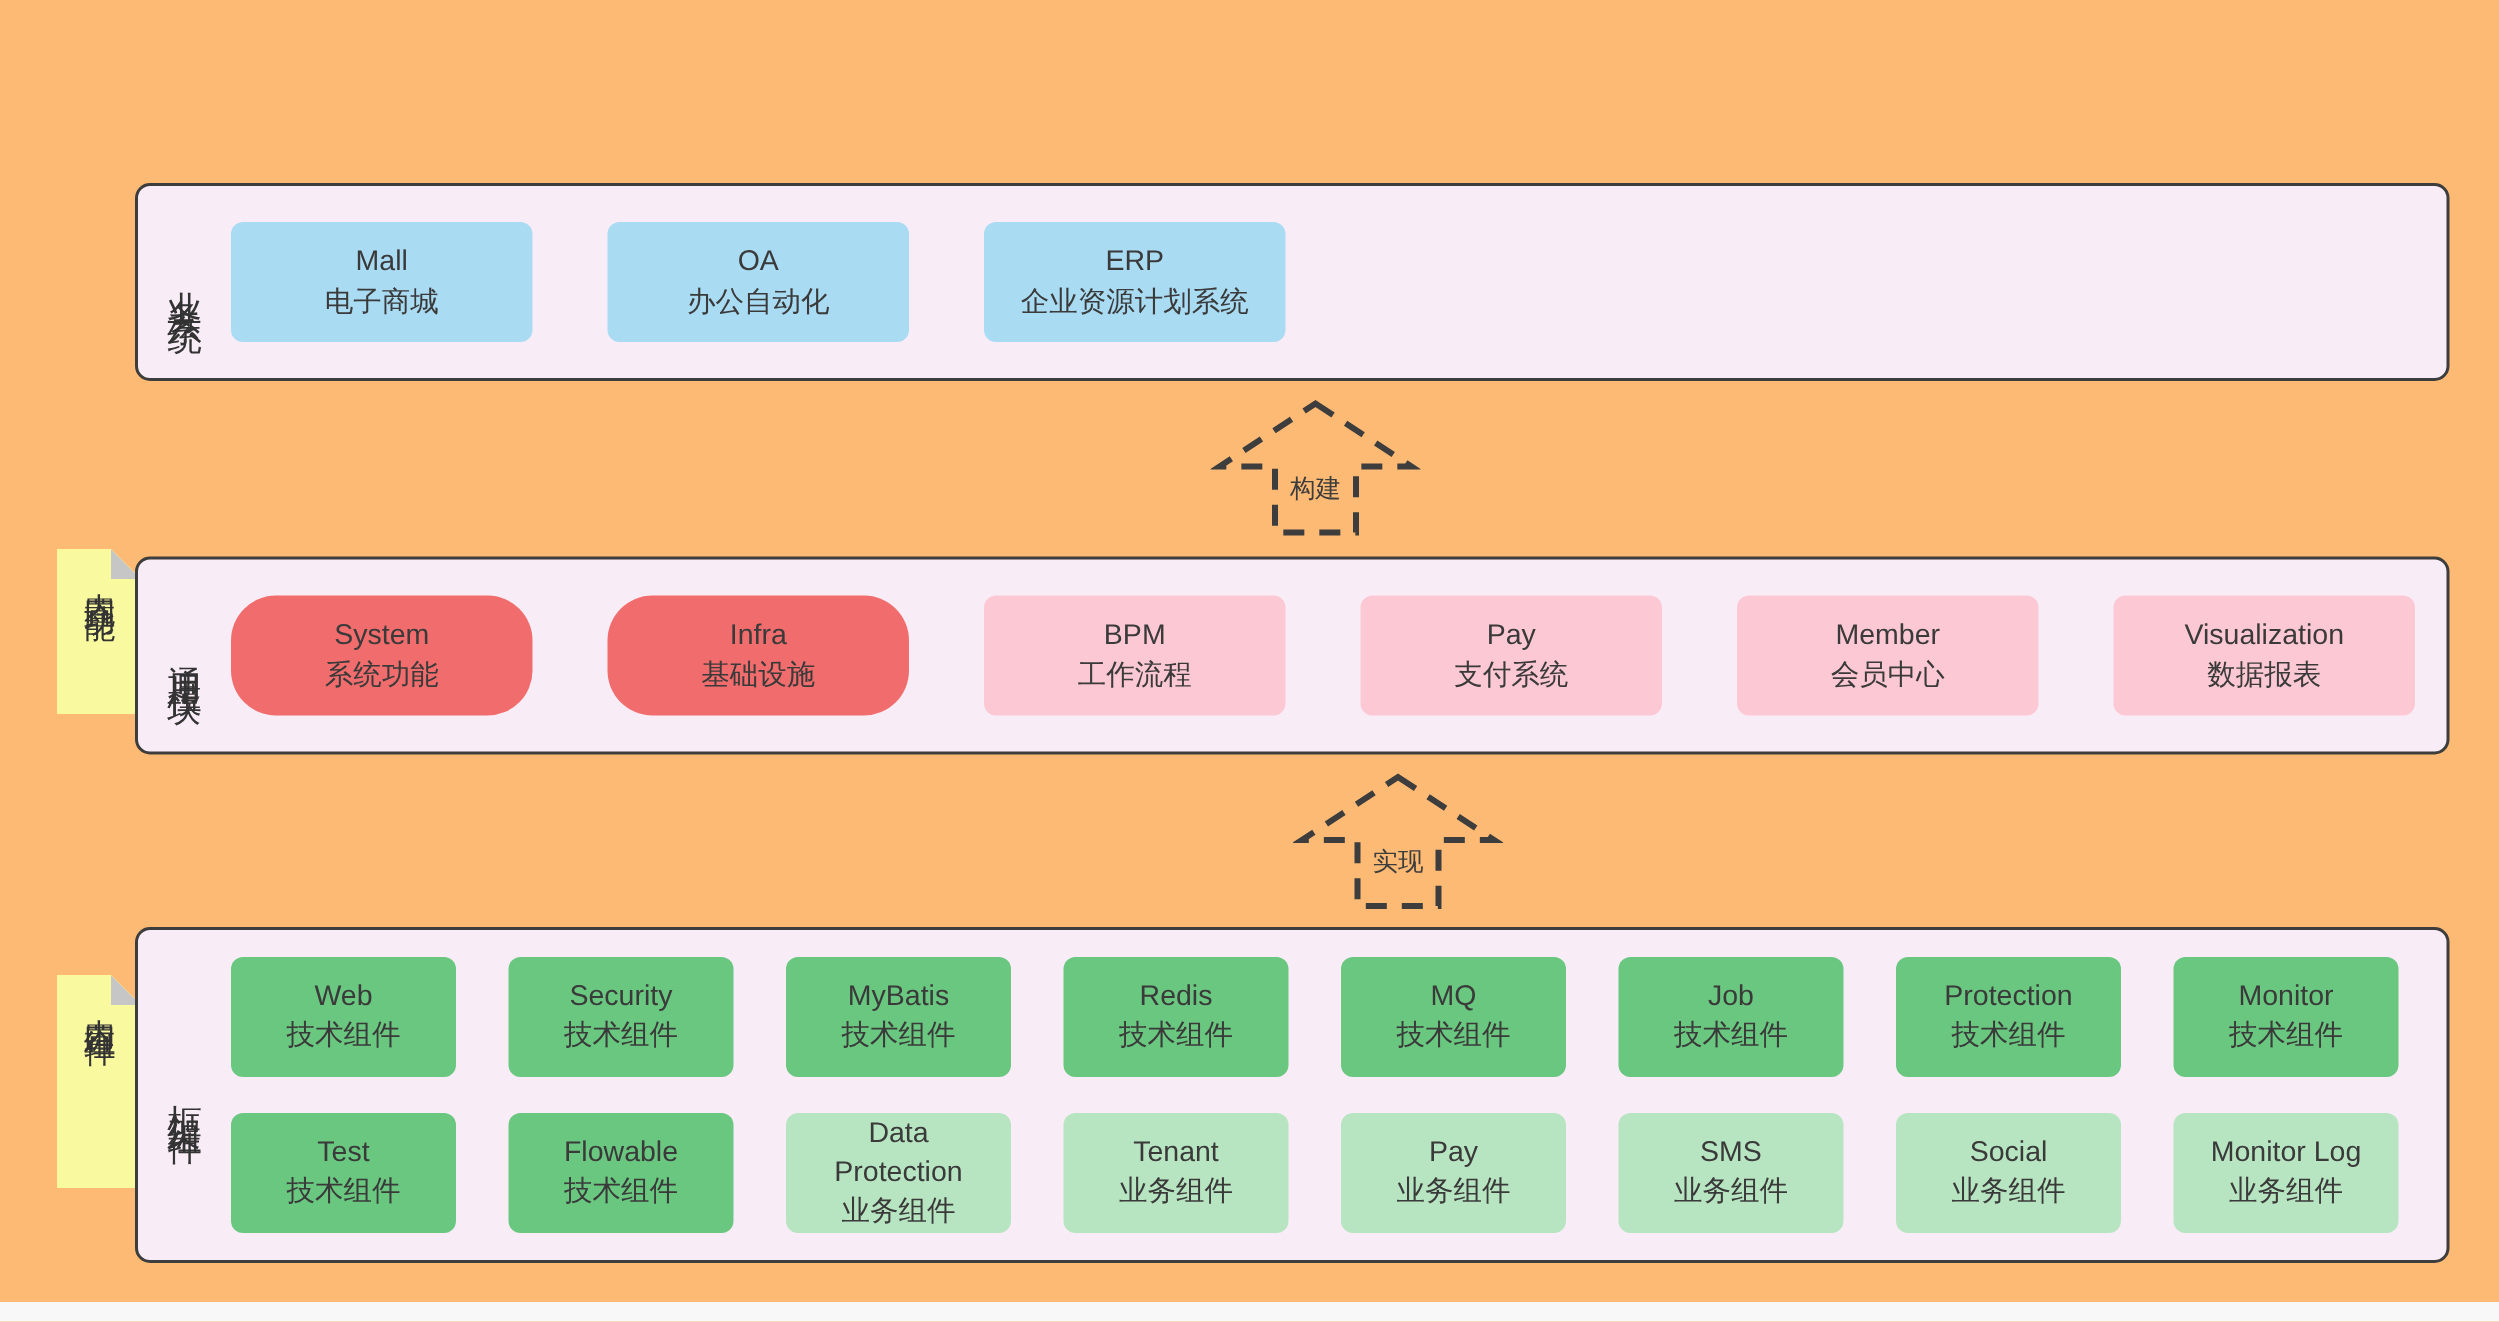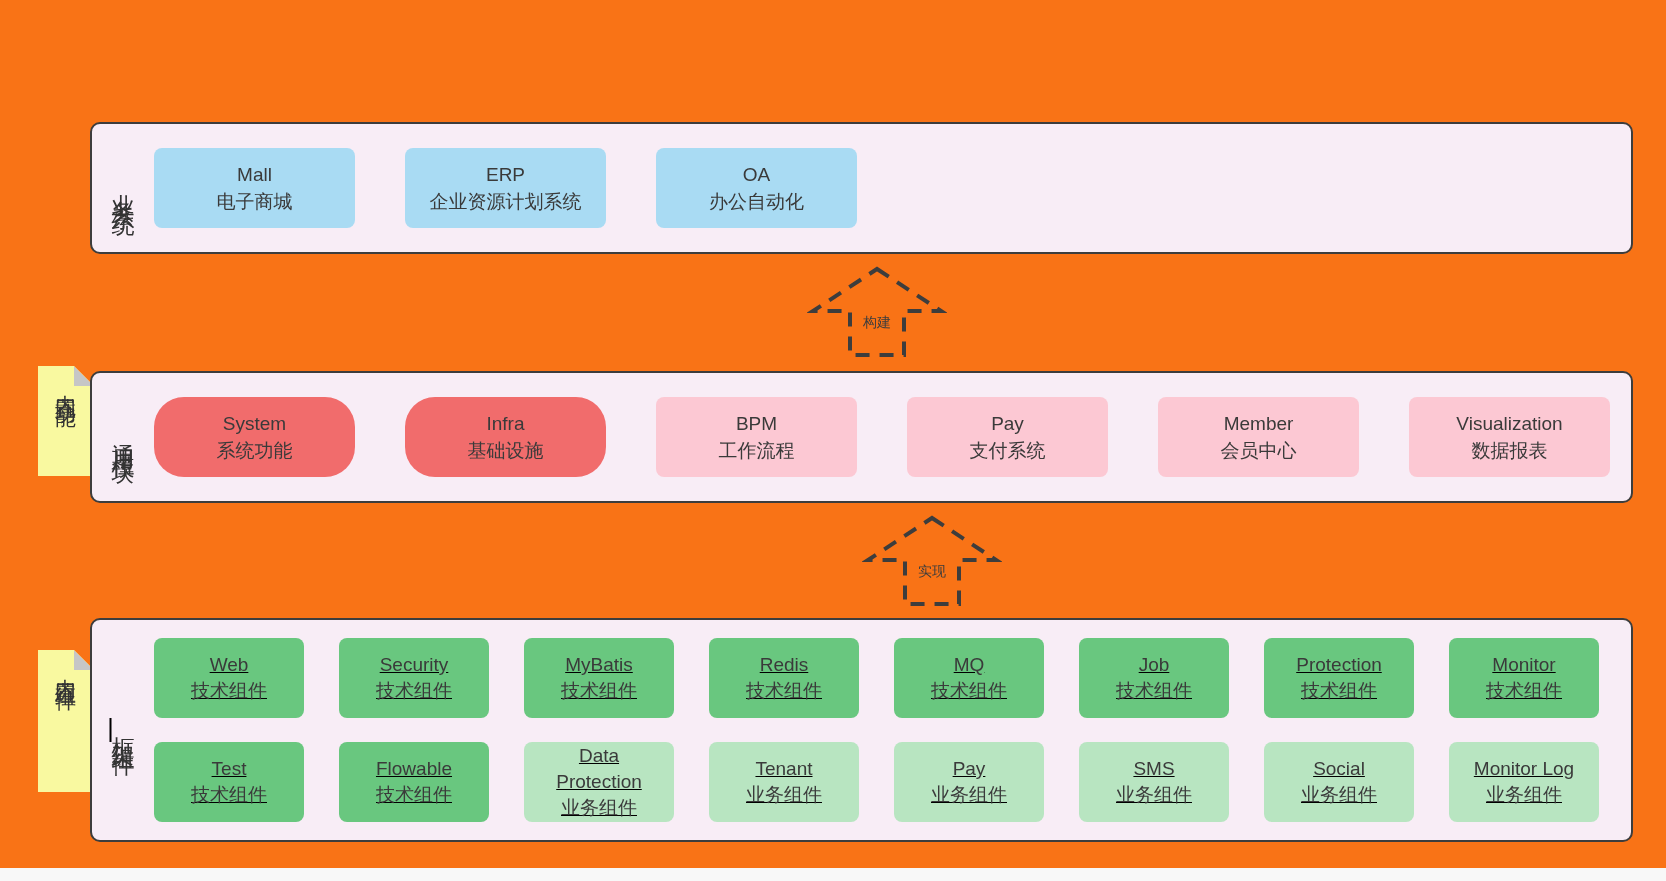--- a/index.html
+++ b/index.html
@@ -1,27 +1,27 @@
 <!DOCTYPE html>
 <html><head>
 <meta charset="utf-8">
 <style>
   html,body{margin:0;padding:0;}
   body{font-family:"Liberation Sans","DejaVu Sans",sans-serif;background:#f8f8f8;}
-  .canvas{position:relative;width:1666px;height:868px;background:#f97316;overflow:hidden;}
+  .canvas{position:relative;width:1666px;height:868px;background:#fdba74;overflow:hidden;}
 
   
   .band{
     position:absolute;left:90px;width:1543px;
     background:#f8edf6;border:2px solid #3d3d3d;border-radius:10px;
     box-sizing:border-box;display:flex;
   }
   .band1{top:122px;height:132px;}
   .band2{top:371px;height:132px;}
-  .band3{top:618px;height:224px;text-decoration:underline;}
+  .band3{top:618px;height:224px;}
   .band-label{
     width:62px;display:flex;align-items:center;justify-content:center;
     writing-mode:vertical-rl;text-orientation:upright;
     font-size:23px;color:#333;letter-spacing:6px;line-height:1;
   }
   .band-content{flex:1;display:flex;align-items:center;gap:50px;}
   .band-content.cols8{flex-direction:column;justify-content:center;gap:24px;align-items:flex-start;}
   .row8{display:flex;gap:35px;}
 
   
@@ -58,21 +58,21 @@
   }
   .band{z-index:1;}
 
   
   .arrow{position:absolute;width:140px;height:92px;z-index:0;}
   .arrow1{left:807px;top:266px;}
   .arrow2{left:862px;top:515px;}
   .arrow svg{position:absolute;left:0;top:0;}
   .arrow-label{
     position:absolute;left:0;right:0;top:48px;text-align:center;
-    font-size:14px;color:#3d3d3d;
+    font-size:17px;color:#3d3d3d;
   }
 </style>
 </head>
 <body>
 
 <div class="canvas">
 
   <div class="note note1">
     <div class="note-fold"></div>
     <div class="note-text">内置功能</div>
@@ -83,26 +83,26 @@
   </div>
 
   <div class="band band1">
     <div class="band-label">业务系统</div>
     <div class="band-content">
       <div class="box box-lg blue">
         <div>Mall</div>
         <div>电子商城</div>
       </div>
       <div class="box box-lg blue">
+        <div>OA</div>
+        <div>办公自动化</div>
+      </div>
+      <div class="box box-lg blue">
         <div>ERP</div>
         <div>企业资源计划系统</div>
-      </div>
-      <div class="box box-lg blue">
-        <div>OA</div>
-        <div>办公自动化</div>
       </div>
     </div>
   </div>
 
   <div class="arrow arrow1">
     <svg width="140" height="92" viewBox="0 0 140 92">
       <path d="M70 3 L134 45 L97 45 L97 89 L43 89 L43 45 L6 45 Z" fill="none" stroke="#3d3d3d" stroke-width="4" stroke-dasharray="14 10"></path>
     </svg>
     <div class="arrow-label">构建</div>
   </div>

